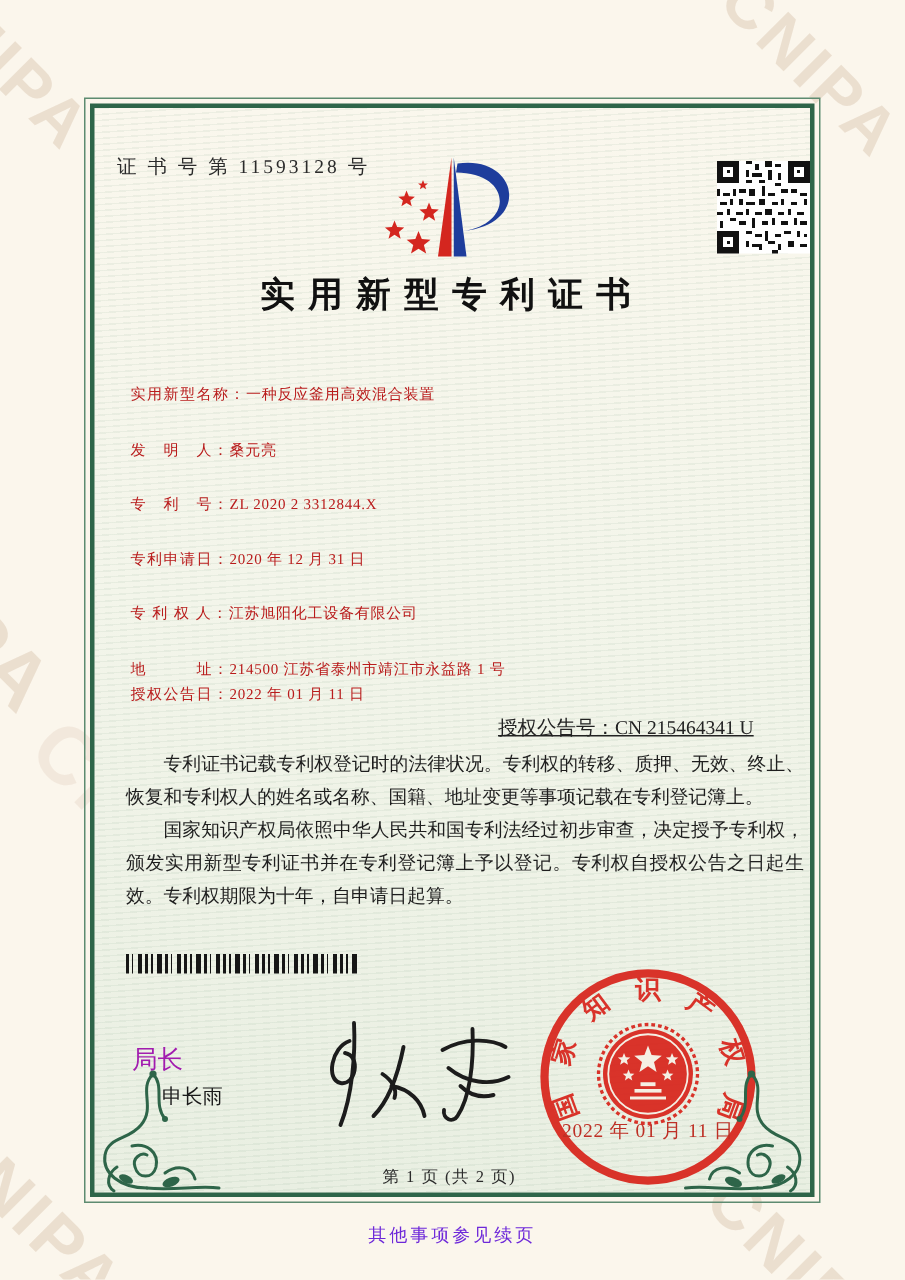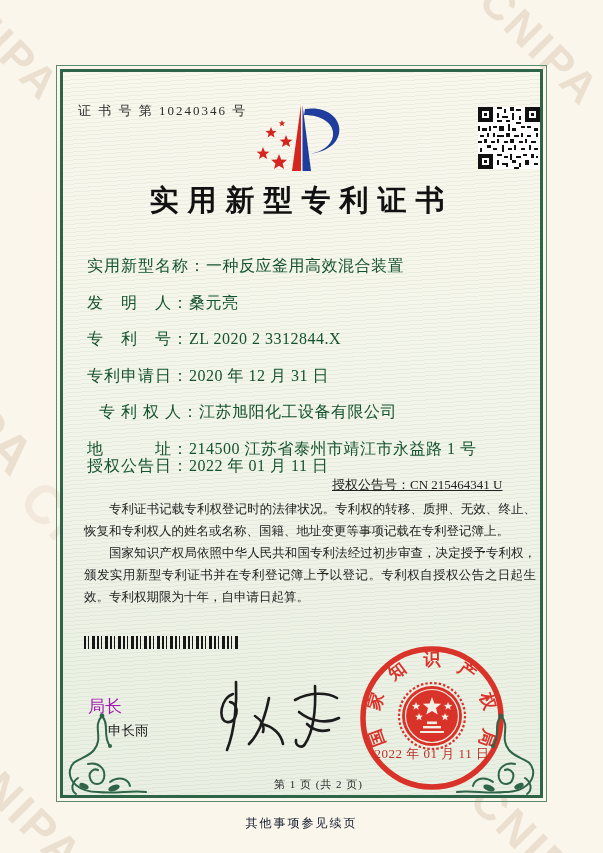--- a/index.html
+++ b/index.html
@@ -25,44 +25,44 @@
     background:
       repeating-linear-gradient(176deg, rgba(122,160,132,0.10) 0 1px, rgba(0,0,0,0) 1px 4px),
       linear-gradient(180deg,#faf7ed 0%,#f3f5ea 45%,#e9efe2 100%);
   }
   .content{position:absolute;inset:0;z-index:2;}
   .cert-no{position:absolute;left:78px;top:102px;font-size:13px;letter-spacing:2px;color:#2b2b2b;}
   .logo{position:absolute;left:249px;top:99px;}
   .qr{position:absolute;left:478px;top:107px;width:62px;height:62px;}
   .title{
     position:absolute;left:57px;top:181px;width:489px;text-align:center;
-    font-size:29px;font-weight:700;letter-spacing:9px;color:#111;
-  }
-  .field{position:absolute;left:87px;font-size:16px;color:#14532d;white-space:nowrap;}
+    font-size:23px;font-weight:700;letter-spacing:9px;color:#111;
+  }
+  .field{position:absolute;left:87px;font-size:10px;color:#b91c1c;white-space:nowrap;}
   .field .lab{letter-spacing:1px;}
   .field .val{letter-spacing:0.5px;}
   .field2{position:absolute;left:332px;font-size:13px;white-space:nowrap;}
   .paras{
     position:absolute;left:84px;top:498px;width:452px;
     font-size:12.5px;line-height:22px;color:#1e1e1e;text-align:justify;
   }
   .paras p{margin:0;text-indent:2em;}
   .barcode{
     position:absolute;left:84px;top:636px;width:156px;height:13px;
     background:repeating-linear-gradient(90deg,
       #161616 0 2px, rgba(0,0,0,0) 2px 4px,
       #161616 4px 5px, rgba(0,0,0,0) 5px 8px,
       #161616 8px 11px, rgba(0,0,0,0) 11px 13px);
   }
   .signer-title{position:absolute;left:88px;top:695px;font-size:17px;color:#a21caf;}
   .signer-name{position:absolute;left:88px;top:722px;font-size:13.5px;color:#1a1a1a;margin-left:20px;}
   .signature{position:absolute;left:203px;top:676px;}
   .seal{position:absolute;left:357px;top:642px;}
-  .page-number{position:absolute;left:74px;top:777px;width:489px;text-align:center;font-size:11px;color:#2b2b2b;letter-spacing:1px;}
-  .continuation{position:absolute;left:0;top:815px;width:603px;text-align:center;font-size:12px;color:#0f172a;letter-spacing:2px;}
+  .page-number{position:absolute;left:55px;top:777px;width:489px;text-align:center;font-size:11px;color:#2b2b2b;letter-spacing:1px;}
+  .continuation{position:absolute;left:0;top:815px;width:603px;text-align:center;font-size:12px;color:#6d28d9;letter-spacing:2px;}
   .corner{position:absolute;z-index:3;}
   .corner.bl{left:58px;top:712px;}
   .corner.br{right:58px;top:712px;transform:scaleX(-1);}
 </style>
 </head>
 <body>
 
 <div class="wm" style="left:-35px;top:-30px;font-size:44px;">CNIPA</div>
 <div class="wm" style="left:505px;top:-25px;font-size:44px;">CNIPA</div>
 <div class="wm" style="left:130px;top:80px;font-size:44px;color:rgba(232,209,196,0.45);">CNIPA</div>
@@ -104,21 +104,21 @@
   <g fill="#2e6549">
     <circle cx="44" cy="4" r="2.4"></circle>
       <circle cx="52" cy="34" r="2"></circle>
     <ellipse cx="56" cy="76" rx="6" ry="3" transform="rotate(-20 56 76)"></ellipse>
     <ellipse cx="26" cy="74" rx="5" ry="2.6" transform="rotate(25 26 74)"></ellipse>
   </g>
 </svg>
 
 <div class="content">
 
-  <div class="cert-no">证 书 号 第 10240346 号</div>
+  <div class="cert-no">证 书 号 第 11593128 号</div>
 
   <svg class="logo" width="112" height="78" viewBox="0 0 112 78">
     <g fill="#d4261f">
       <path d="M33 20 l1.2 3 3.2 .2 -2.5 2 .8 3.1 -2.7-1.8 -2.7 1.8 .8-3.1 -2.5-2 3.2-.2z" transform="scale(0.75) translate(11,8)"></path>
       <path d="M22 28 l1.6 3.8 4 .3 -3.1 2.5 1 3.9 -3.5-2.2 -3.4 2.2 1-3.9 -3.1-2.5 4-.3z"></path>
       <path d="M37 36 l1.8 4.4 4.7 .3 -3.6 2.9 1.2 4.5 -4.1-2.6 -4 2.6 1.2-4.5 -3.6-2.9 4.7-.3z"></path>
       <path d="M14 48 l1.8 4.4 4.7 .3 -3.6 2.9 1.2 4.5 -4.1-2.6 -4 2.6 1.2-4.5 -3.6-2.9 4.7-.3z"></path>
       <path d="M30 55 l2.2 5.4 5.8 .4 -4.4 3.6 1.5 5.6 -5.1-3.2 -5 3.2 1.5-5.6 -4.4-3.6 5.8-.4z"></path>
       <polygon points="52,6 43,72 52,72"></polygon>
     </g>
@@ -151,21 +151,21 @@
   </div>
   <div class="field" style="top:293px;">
     <span class="lab">发　明　人：</span><span class="val">桑元亮</span>
   </div>
   <div class="field" style="top:329px;">
     <span class="lab">专　利　号：</span><span class="val">ZL 2020 2 3312844.X</span>
   </div>
   <div class="field" style="top:366px;">
     <span class="lab">专利申请日：</span><span class="val">2020 年 12 月 31 日</span>
   </div>
-  <div class="field" style="top:402px;margin-left:12px;">
+  <div class="field" style="top:402px;">
     <span class="lab">专 利 权 人：</span><span class="val">江苏旭阳化工设备有限公司</span>
   </div>
   <div class="field" style="top:439px;">
     <span class="lab">地　　　址：</span><span class="val">214500 江苏省泰州市靖江市永益路 1 号</span>
   </div>
   <div class="field" style="top:456px;font-family:Liberation Serif, serif;">
     <span class="lab">授权公告日：</span><span class="val">2022 年 01 月 11 日</span>
   </div>
   <div class="field2" style="top:476px;text-decoration:underline;">
     <span class="lab">授权公告号：</span><span class="val">CN 215464341 U</span>

